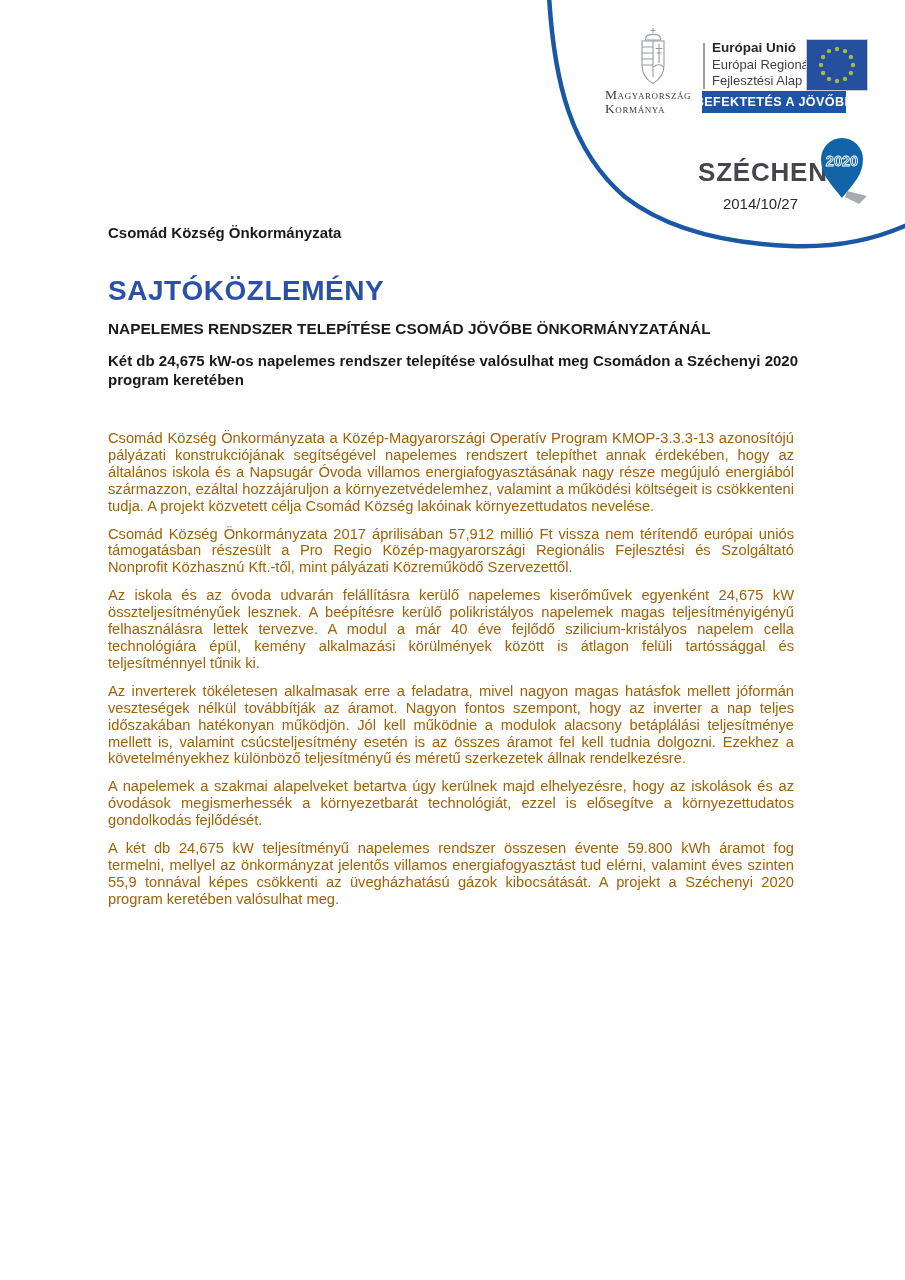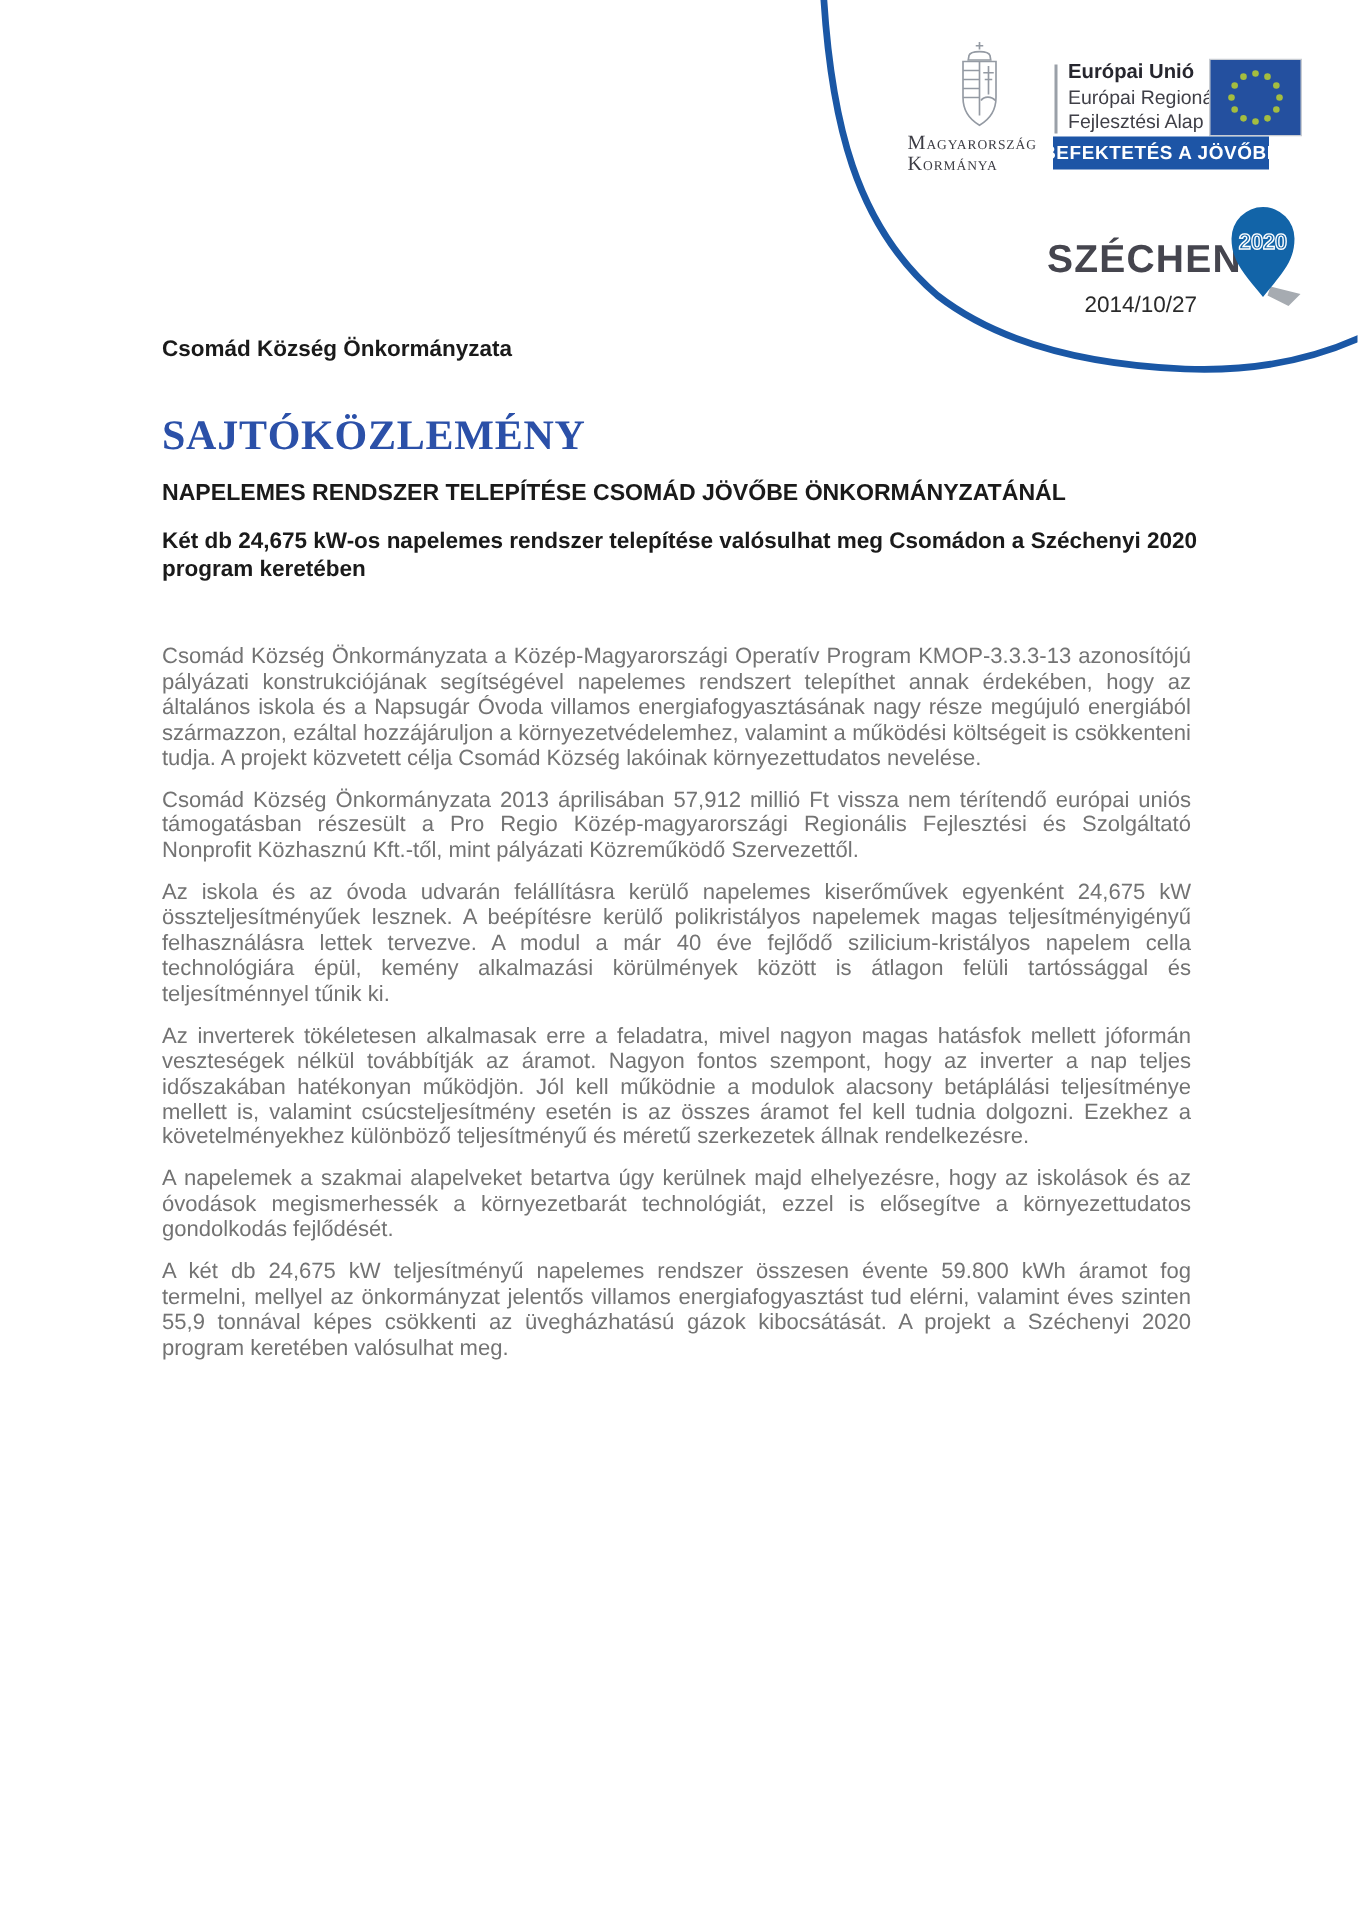--- a/index.html
+++ b/index.html
@@ -56,21 +56,20 @@
   .doc { left:108px; width:690px; }
 
   #date-line { top:195px; font-size:15px; color:#2a2a2a;text-align:right; }
   #org-line  { top:224px; font-size:15px; font-weight:bold; color:#1a1a1a; }
 
   #press-title {
     top:275px;
     font-size:28px; font-weight:bold; letter-spacing:0.5px;
     color:#2b50a8;
     white-space:nowrap;
-    font-family:Liberation Serif, serif;
   }
 
   #press-subtitle {
     top:320px;
     font-size:15.4px; font-weight:bold; color:#1a1a1a;
     white-space:nowrap;
   }
 
   #press-lead {
     top:352px;
@@ -78,21 +77,21 @@
     line-height:18.5px;
     text-align:justify;
   }
 
   #paragraphs { top:430px; }
   #paragraphs p {
     margin:0 4px 11px 0;
     font-size:14.7px;
     line-height:16.9px;
     text-align:justify;
-    color:#737373;
+    color:#a16207;
   }
 </style>
 </head>
 <body>
 
 <svg id="arc-svg" class="abs" viewBox="0 0 905 270" xmlns="http://www.w3.org/2000/svg">
   <path d="M 549 -4 C 554 80 570 150 625 197 C 665 228 720 243 790 246 C 838 248 878 238 907 225" fill="none" stroke="#1a57a5" stroke-width="4.5" stroke-linecap="round"></path>
 </svg>
 
 <div id="gov-logo" class="abs">
@@ -157,18 +156,18 @@
 <div id="org-line" class="abs doc">Csomád Község Önkormányzata</div>
 
 <h1 id="press-title" class="abs doc" style="margin:0">SAJTÓKÖZLEMÉNY</h1>
 
 <h2 id="press-subtitle" class="abs doc" style="margin:0">NAPELEMES RENDSZER TELEPÍTÉSE CSOMÁD JÖVŐBE ÖNKORMÁNYZATÁNÁL</h2>
 
 <div id="press-lead" class="abs doc">Két db 24,675 kW-os napelemes rendszer telepítése valósulhat meg Csomádon a Széchenyi 2020 program keretében</div>
 
 <div id="paragraphs" class="abs doc">
   <p>Csomád Község Önkormányzata a Közép-Magyarországi Operatív Program KMOP-3.3.3-13 azonosítójú pályázati konstrukciójának segítségével napelemes rendszert telepíthet annak érdekében, hogy az általános iskola és a Napsugár Óvoda villamos energiafogyasztásának nagy része megújuló energiából származzon, ezáltal hozzájáruljon a környezetvédelemhez, valamint a működési költségeit is csökkenteni tudja. A projekt közvetett célja Csomád Község lakóinak környezettudatos nevelése.</p>
-  <p>Csomád Község Önkormányzata 2013 áprilisában 57,912 millió Ft vissza nem térítendő európai uniós támogatásban részesült a Pro Regio Közép-magyarországi Regionális Fejlesztési és Szolgáltató Nonprofit Közhasznú Kft.-től, mint pályázati Közreműködő Szervezettől.</p>
+  <p>Csomád Község Önkormányzata 2017 áprilisában 57,912 millió Ft vissza nem térítendő európai uniós támogatásban részesült a Pro Regio Közép-magyarországi Regionális Fejlesztési és Szolgáltató Nonprofit Közhasznú Kft.-től, mint pályázati Közreműködő Szervezettől.</p>
   <p>Az iskola és az óvoda udvarán felállításra kerülő napelemes kiserőművek egyenként 24,675 kW összteljesítményűek lesznek. A beépítésre kerülő polikristályos napelemek magas teljesítményigényű felhasználásra lettek tervezve. A modul a már 40 éve fejlődő szilicium-kristályos napelem cella technológiára épül, kemény alkalmazási körülmények között is átlagon felüli tartóssággal és teljesítménnyel tűnik ki.</p>
   <p>Az inverterek tökéletesen alkalmasak erre a feladatra, mivel nagyon magas hatásfok mellett jóformán veszteségek nélkül továbbítják az áramot. Nagyon fontos szempont, hogy az inverter a nap teljes időszakában hatékonyan működjön. Jól kell működnie a modulok alacsony betáplálási teljesítménye mellett is, valamint csúcsteljesítmény esetén is az összes áramot fel kell tudnia dolgozni. Ezekhez a követelményekhez különböző teljesítményű és méretű szerkezetek állnak rendelkezésre.</p>
   <p>A napelemek a szakmai alapelveket betartva úgy kerülnek majd elhelyezésre, hogy az iskolások és az óvodások megismerhessék a környezetbarát technológiát, ezzel is elősegítve a környezettudatos gondolkodás fejlődését.</p>
   <p>A két db 24,675 kW teljesítményű napelemes rendszer összesen évente 59.800 kWh áramot fog termelni, mellyel az önkormányzat jelentős villamos energiafogyasztást tud elérni, valamint éves szinten 55,9 tonnával képes csökkenti az üvegházhatású gázok kibocsátását. A projekt a Széchenyi 2020 program keretében valósulhat meg.</p>
 </div>
 
 </body></html>

